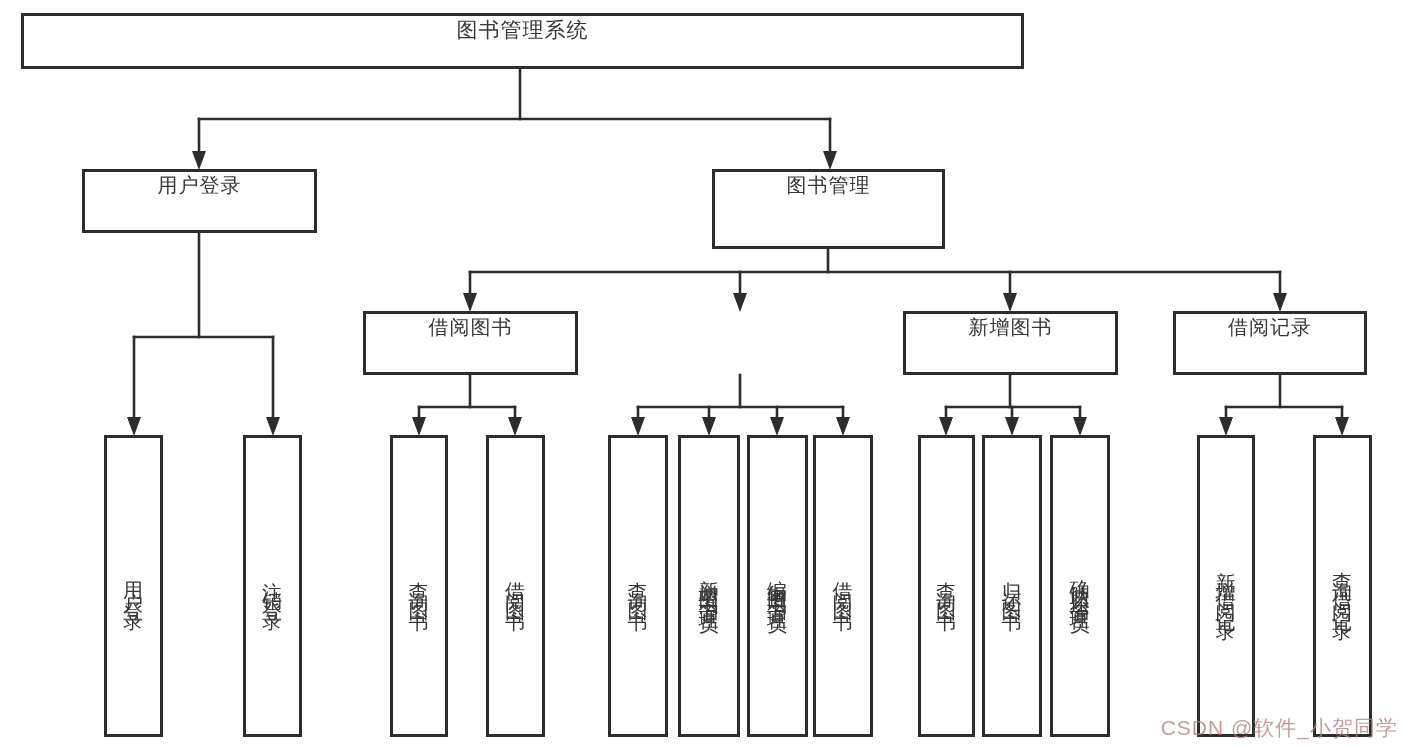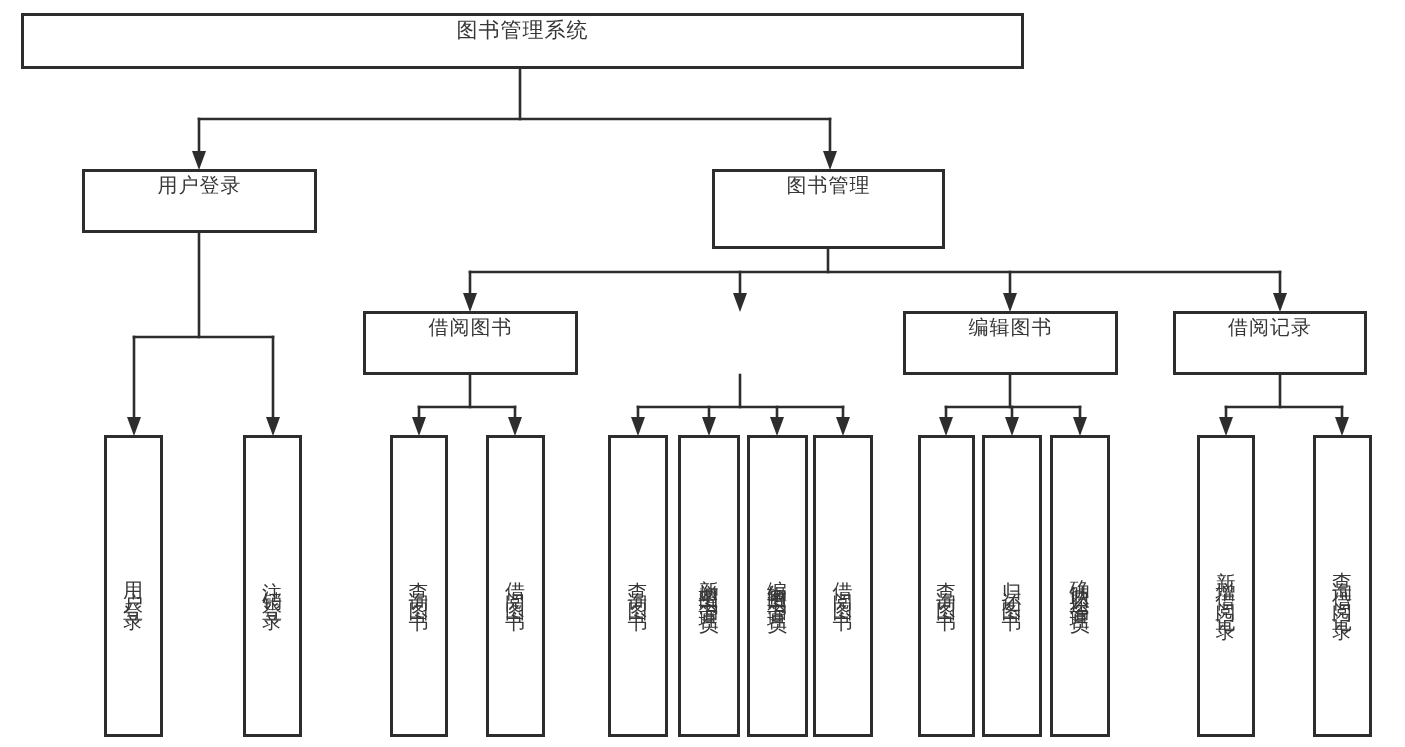--- a/index.html
+++ b/index.html
@@ -119,21 +119,21 @@
     <span>用户登录</span>
   </div>
   <div class="hbox" style="left:712px;top:169px;width:233px;height:80px">
     <span>图书管理</span>
   </div>
 
   <div class="hbox" style="left:363px;top:311px;width:215px;height:64px">
     <span>借阅图书</span>
   </div>
   <div class="hbox" style="left:903px;top:311px;width:215px;height:64px">
-    <span>编辑图书</span>
+    <span>新增图书</span>
   </div>
   <div class="hbox" style="left:1173px;top:311px;width:194px;height:64px">
     <span>借阅记录</span>
   </div>
 
   <div class="vbox" style="left:104px;top:435px;width:59px;height:302px">
     <span class="vtext">用户登录</span>
   </div>
   <div class="vbox" style="left:243px;top:435px;width:59px;height:302px">
     <span class="vtext">注销登录</span>
@@ -169,13 +169,14 @@
     <span class="vtext tight">确认归还（管理员）</span>
   </div>
 
   <div class="vbox" style="left:1197px;top:435px;width:58px;height:302px">
     <span class="vtext">新增借阅记录</span>
   </div>
   <div class="vbox" style="left:1313px;top:435px;width:59px;height:302px">
     <span class="vtext">查询借阅记录</span>
   </div>
 
+  <div class="watermark">CSDN @软件_小贺同学</div>
 </div>
 
 </body></html>

